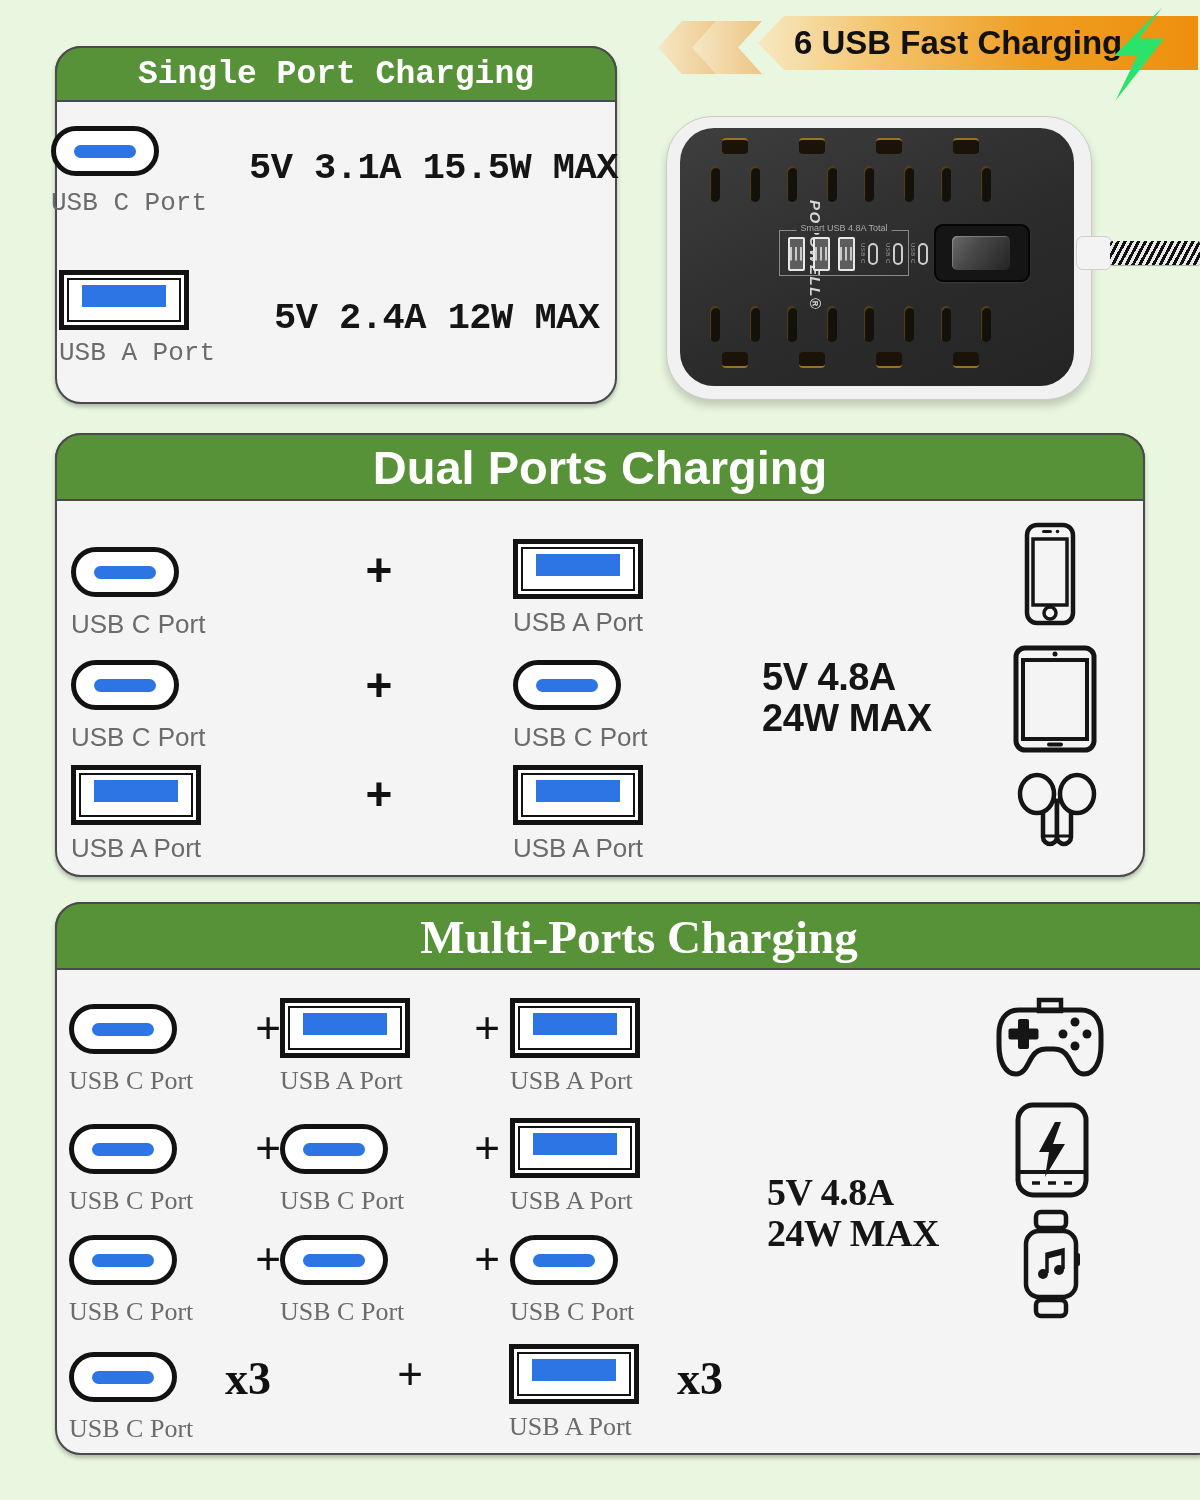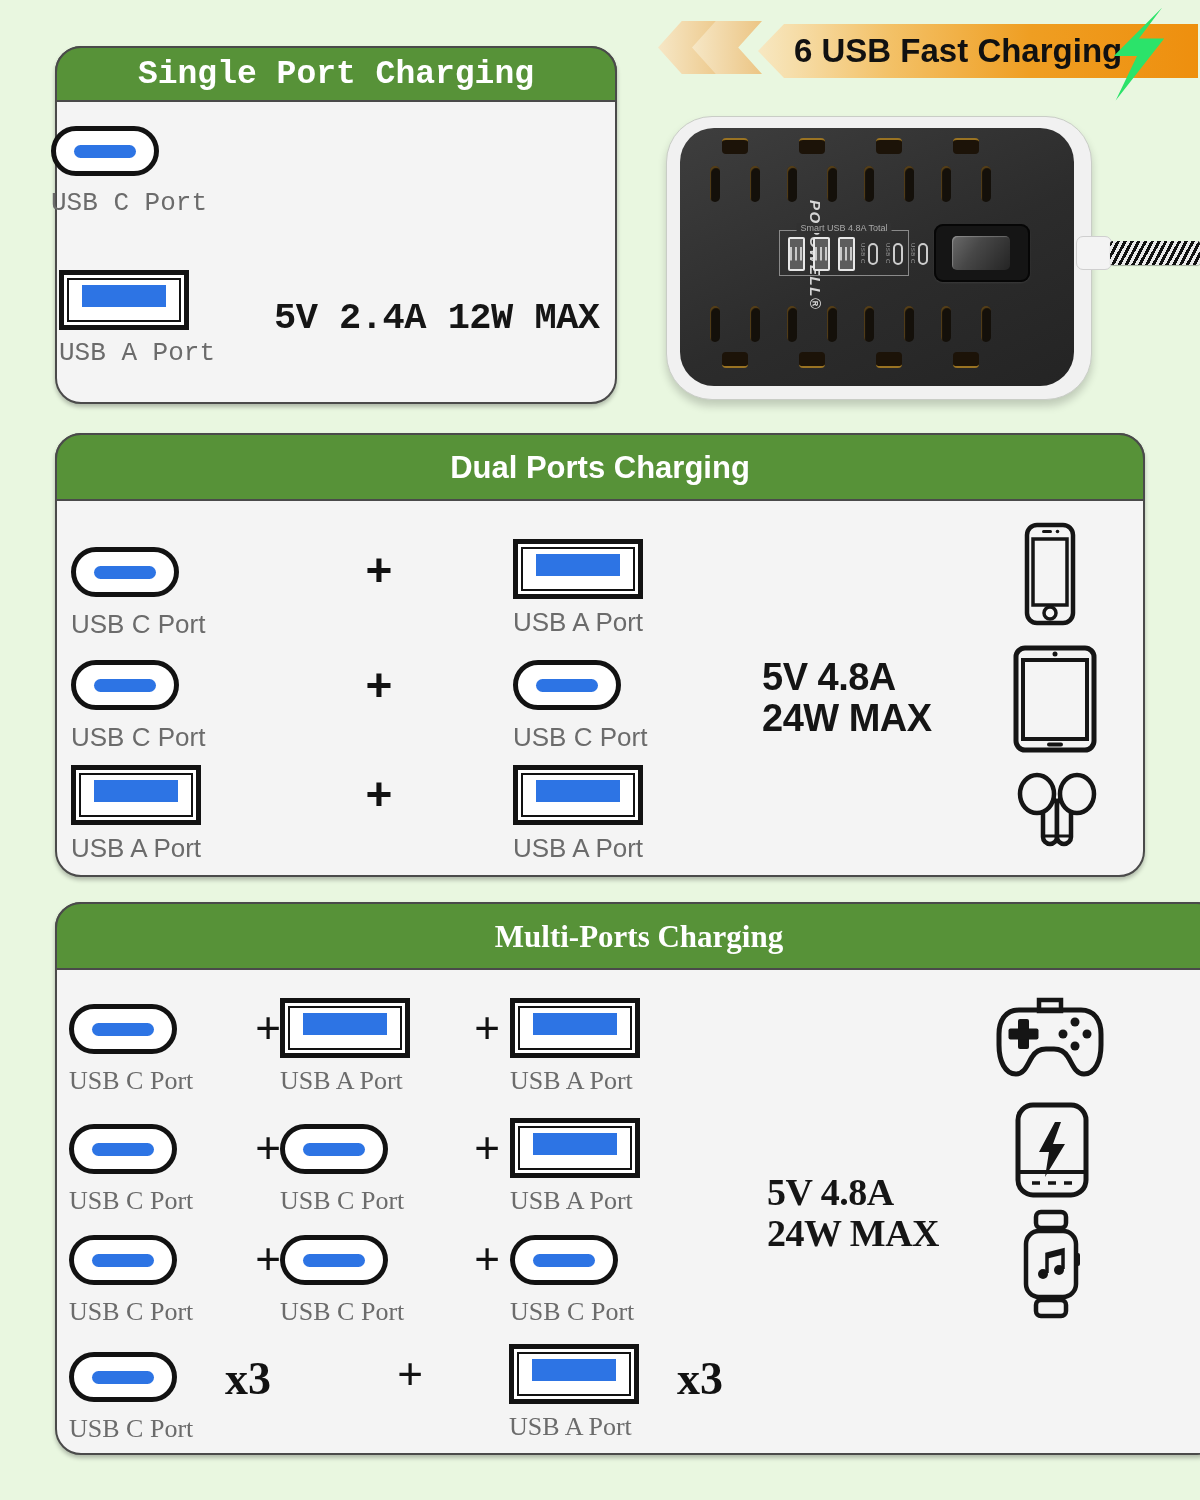--- a/index.html
+++ b/index.html
@@ -13,21 +13,21 @@
     position:absolute;background:#f4f4f4;border:2px solid #4a4a4a;
     border-radius:26px;box-sizing:border-box;box-shadow:0 3px 4px rgba(0,0,0,.25);
   }
   .panel-header{
     position:absolute;left:-2px;top:-2px;right:-2px;
     background:#579238;border:2px solid #4a4a4a;box-sizing:border-box;
     border-radius:26px 26px 0 0;
     color:#ffffff;font-weight:bold;text-align:center;
   }
   #panel-single .panel-header{height:56px;line-height:54px;font-size:33px;}
-  #panel-dual .panel-header,#panel-multi .panel-header{height:68px;line-height:66px;font-size:31px;}
+  #panel-dual .panel-header,#panel-multi .panel-header{height:68px;line-height:66px;font-size:47px;}
 
   
   .pg{position:absolute;width:200px;display:flex;flex-direction:column;align-items:flex-start;}
   .icon-c{
     box-sizing:border-box;width:108px;height:50px;border:5px solid #121212;border-radius:25px;
     background:#ffffff;display:flex;align-items:center;justify-content:center;
   }
   .icon-c .bar{width:62px;height:13px;border-radius:7px;background:#2d74e4;}
   .icon-a{
     box-sizing:border-box;width:130px;height:60px;border:5px solid #121212;background:#ffffff;
@@ -47,21 +47,21 @@
   }
   .times{position:absolute;font-size:46px;font-weight:800;color:#111111;}
   .spec{position:absolute;color:#151515;font-weight:700;font-size:38px;line-height:41px;letter-spacing:-0.5px;white-space:nowrap;}
   .devicon{position:absolute;}
 
   
   .chev{position:absolute;width:70px;height:53px;
     background:linear-gradient(90deg,#f6e7c6,#ecc584);
     clip-path:polygon(34% 0%,100% 0%,66% 50%,100% 100%,34% 100%,0% 50%);}
   .banner-bar{
-    position:absolute;left:758px;top:24px;width:440px;height:54px;
+    position:absolute;left:758px;top:16px;width:440px;height:54px;
     background:linear-gradient(90deg,#f7e8c2 0%,#f3c167 30%,#ef9e22 62%,#ee8f0e 100%);
     clip-path:polygon(26px 0%,100% 0%,100% 100%,26px 100%,0% 50%);
     color:#111111;font-size:33px;font-weight:bold;line-height:54px;
     padding-left:36px;box-sizing:border-box;white-space:nowrap;
   }
   .bolt{position:absolute;left:1106px;top:5px;}
 
   
   .shell{position:absolute;left:666px;top:116px;width:424px;height:282px;border-radius:46px;
     background:#f1f1f1;border:1px solid #c9cdc6;box-shadow:0 6px 9px rgba(0,0,0,.18);}
@@ -193,20 +193,21 @@
 
   <section class="panel" id="panel-single" style="left:55px;top:46px;width:562px;height:358px;font-family:Liberation Mono, monospace;">
     <header class="panel-header"><span>Single Port Charging</span></header>
 
     <div class="pg t-c" style="left:-6px;top:78px;">
       <div class="icon-c">
           <div class="bar"></div>
         </div>
       <div class="port-label">USB C Port</div>
     </div>
+    <div class="spec" style="left:192px;top:100px;font-size:37px;">5V 3.1A 15.5W MAX</div>
 
     <div class="pg t-a" style="left:2px;top:222px;">
       <div class="icon-a">
           <div class="inner">
             <div class="bar"></div>
           </div>
         </div>
       <div class="port-label">USB A Port</div>
     </div>
     <div class="spec" style="left:217px;top:250px;font-size:37px;">5V 2.4A 12W MAX</div>

